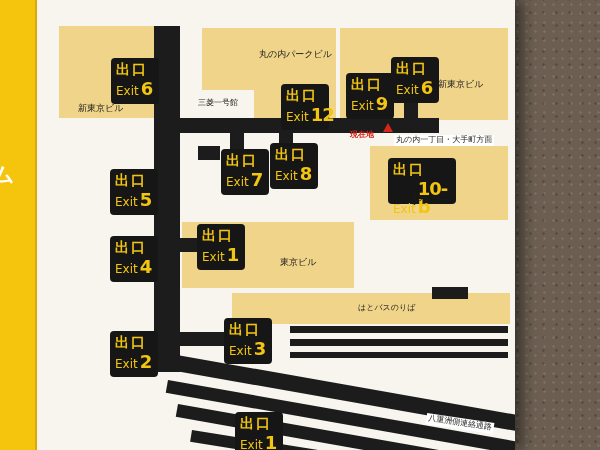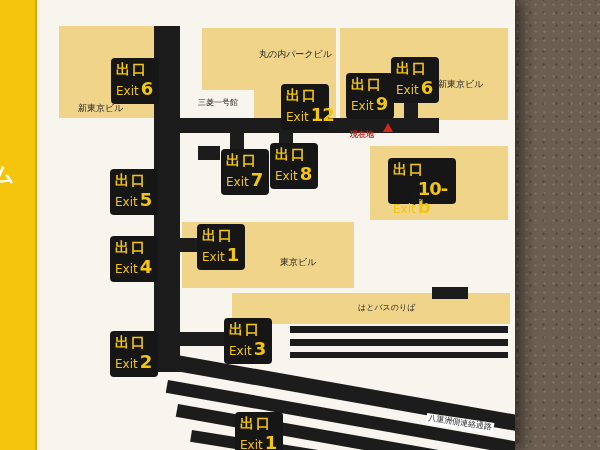--- a/index.html
+++ b/index.html
@@ -114,20 +114,21 @@
     <div class="stripes" style="left:253px;top:326px;width:218px;height:32px"></div>
 
     <div class="map-label" style="left:41px;top:104px">新東京ビル</div>
     <div class="map-label" style="left:205px;top:50px;width:90px;text-align:right">丸の内パークビル</div>
     <div class="map-label sm" style="left:161px;top:99px">三菱一号館</div>
     <div class="map-label" style="left:401px;top:80px">新東京ビル</div>
     <div class="map-label" style="left:377px;top:196px">JPタワー</div>
     <div class="map-label" style="left:243px;top:258px">東京ビル</div>
     <div class="map-label sm" style="left:321px;top:304px">はとバスのりば</div>
     <div class="map-label sm boxed" style="left:389px;top:418px;transform:rotate(8.5deg)">八重洲側連絡通路</div>
+    <div class="map-label sm boxed" style="left:357px;top:135px">丸の内一丁目・大手町方面</div>
 
     <div class="loc-tri" style="left:346px;top:123px"></div>
     <div class="map-label red" style="left:313px;top:131px">現在地</div>
 
     <div class="exit" style="left:74px;top:58px">
       <div class="kanji">出口</div>
       <div class="row">
           <span class="en">Exit</span>
           <span class="num">6</span>
         </div>

